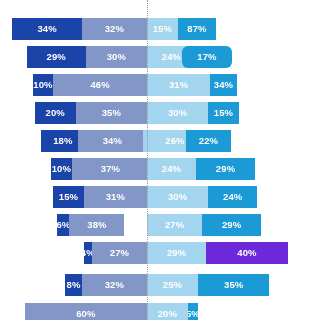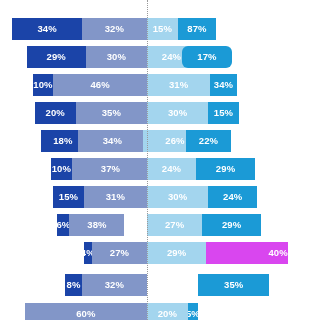--- a/index.html
+++ b/index.html
@@ -185,30 +185,33 @@
       <div class="bar-row" style="top: 242px; height: 22px;">
         <div class="seg" style="left: 83.76px; width: 8.16px; background: rgb(27, 68, 168);">
           <span class="seg-label lbl-on-dark">4%</span>
         </div>
         <div class="seg" style="left: 91.92px; width: 55.08px; background: rgb(130, 150, 200);">
           <span class="seg-label lbl-on-light">27%</span>
         </div>
         <div class="seg" style="left: 147px; width: 59.16px; background: rgb(163, 213, 238);">
           <span class="seg-label lbl-on-light">29%</span>
         </div>
-        <div class="seg" style="left: 206.16px; width: 81.6px; background: #d946ef; justify-content: flex-end;">
+        <div class="seg" style="left: 206.16px; width: 81.6px; background: #6d28d9;">
           <span class="seg-label lbl-on-dark">40%</span>
         </div>
       </div>
       <div class="bar-row" style="top: 274px; height: 22px;">
         <div class="seg" style="left: 65.4px; width: 16.32px; background: rgb(27, 68, 168);">
           <span class="seg-label lbl-on-dark">8%</span>
         </div>
         <div class="seg" style="left: 81.72px; width: 65.28px; background: rgb(130, 150, 200);">
           <span class="seg-label lbl-on-light">32%</span>
+        </div>
+        <div class="seg" style="left: 147px; width: 51px; background: rgb(163, 213, 238);">
+          <span class="seg-label lbl-on-light">25%</span>
         </div>
         <div class="seg" style="left: 198px; width: 71.4px; background: rgb(27, 154, 214);">
           <span class="seg-label lbl-on-dark">35%</span>
         </div>
       </div>
       <div class="bar-row" style="top: 303px; height: 22px;">
         <div class="seg" style="left: 24.6px; width: 122.4px; background: rgb(130, 150, 200);">
           <span class="seg-label lbl-on-light">60%</span>
         </div>
         <div class="seg" style="left: 147px; width: 40.8px; background: rgb(163, 213, 238);">

